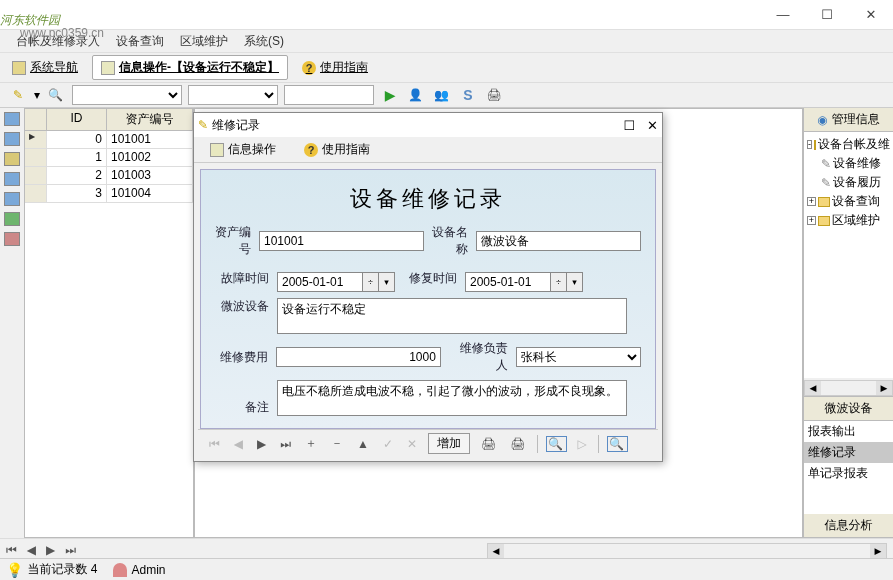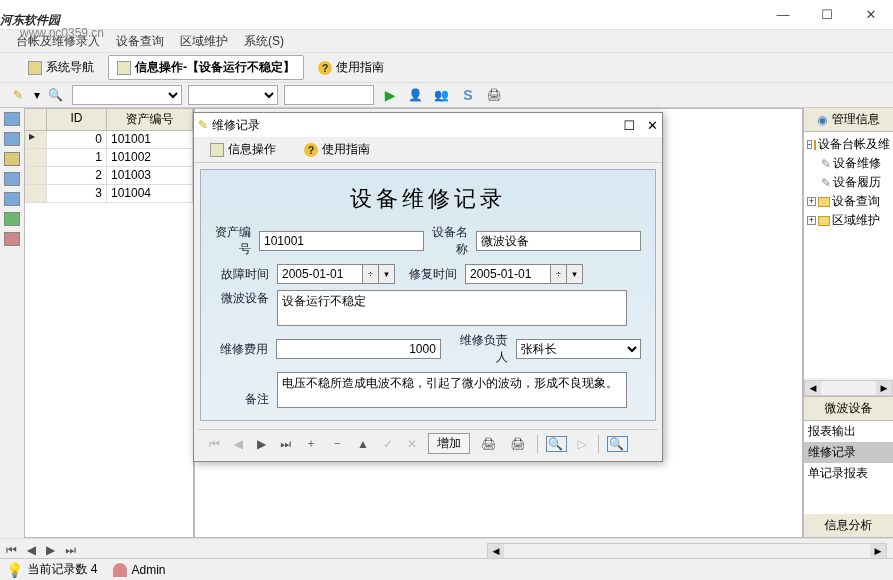--- a/index.html
+++ b/index.html
@@ -1,28 +1,28 @@
 <!DOCTYPE html>
 <html><head>
 <meta charset="utf-8">
 <style>
 * { box-sizing: border-box; margin: 0; padding: 0; font-family: "Microsoft YaHei", SimSun, sans-serif; font-size: 12px; }
 body { width: 893px; height: 580px; background: #f0f0f0; position: relative; overflow: hidden; }
 
 .titlebar { height: 30px; background: #fff; display: flex; align-items: center; justify-content: space-between; border-bottom: 1px solid #e0e0e0; }
 .titlebar-left { display: flex; align-items: center; padding-left: 5px; }
-.watermark { position: absolute; top: 0; left: 0; color: #000000; font-size: 26px; font-weight: bold; z-index: 100; pointer-events: none; opacity: 0.85; font-style: italic; }
+.watermark { position: absolute; top: 0; left: 0; color: #4d7c0f; font-size: 26px; font-weight: normal; z-index: 100; pointer-events: none; opacity: 0.85; font-style: italic; }
 .watermark-sub { position: absolute; top: 26px; left: 20px; color: #888; font-size: 10px; z-index: 100; pointer-events: none; }
 .win-controls { display: flex; }
 .win-btn { width: 44px; height: 28px; display: flex; align-items: center; justify-content: center; cursor: pointer; font-size: 13px; color: #444; }
 
 .menubar { height: 22px; background: #f0f0f0; display: flex; align-items: center; padding-left: 8px; }
 .menu-item { padding: 2px 8px; color: #333; cursor: pointer; }
 
-.tabbar { height: 30px; background: #f0f0f0; display: flex; align-items: center; padding-left: 20px; gap: 6px; border-top: 1px solid #e0e0e0; }
+.tabbar { height: 30px; background: #f0f0f0; display: flex; align-items: center; padding-left: 4px; gap: 6px; border-top: 1px solid #e0e0e0; text-decoration: underline; }
 .tab { display: flex; align-items: center; gap: 4px; padding: 3px 8px; cursor: pointer; }
 .tab.active { background: #fff; border: 1px solid #aaa; border-radius: 2px; font-weight: bold; }
 .tab-icon { width: 14px; height: 14px; display: inline-block; }
 .nav-icon { background: #e4d68b; border: 1px solid #999; }
 .info-icon { background: #e8e8c0; border: 1px solid #999; }
 .help-icon { background: #edc23a; border-radius: 50%; font-weight: bold; text-align: center; line-height: 14px; font-size: 11px; color: #333; }
 
 .toolbar { height: 26px; background: #f0f0f0; border-top: 1px solid #ddd; border-bottom: 1px solid #ccc; display: flex; align-items: center; padding: 0 8px; gap: 6px; }
 .tool-btn { width: 20px; height: 20px; cursor: pointer; display: flex; align-items: center; justify-content: center; }
 .toolbar select, .toolbar .combo { height: 20px; border: 1px solid #aaa; background: #fff; }
@@ -81,21 +81,21 @@
 .modal-controls { display: flex; gap: 12px; }
 .modal-controls span { cursor: pointer; font-size: 13px; }
 .modal-tabs { height: 26px; display: flex; align-items: center; padding: 12px 8px; gap: 12px; border-bottom: 1px solid #ccc; }
 .modal-body { padding: 6px; }
 .form-card { background: linear-gradient(#d8e8f0, #e8f0f6); border: 1px solid #aac; padding: 8px 14px 6px; }
 .form-title { font-size: 22px; font-family: SimSun, serif; text-align: center; padding: 6px 0 10px; letter-spacing: 4px; }
 .form-row { display: flex; align-items: center; gap: 8px; margin-bottom: 6px; }
 .form-label { width: 54px; text-align: right; color: #223; }
 .form-input { flex: 1; height: 20px; border: 1px solid #888; background: #fff; padding: 0 4px; }
 .form-input.half { flex: 0 0 108px; }
-.date-wrap { display: flex; }
+.date-wrap { display: flex; margin-top: 8px; }
 .date-btn { width: 16px; height: 20px; border: 1px solid #888; border-left: none; background: #eee; text-align: center; line-height: 18px; cursor: pointer; font-size: 9px; }
 .form-textarea { width: 350px; height: 36px; border: 1px solid #888; background: #fff; padding: 2px 4px; resize: none; font-family: inherit; }
 .modal-toolbar { height: 28px; border-top: 1px solid #ccc; display: flex; align-items: center; padding: 0 8px; gap: 8px; background: #f0f0f0; position: absolute; bottom: 4px; left: 4px; right: 4px; }
 .mtb-btn { cursor: pointer; color: #555; padding: 0 3px; }
 .mtb-btn.dis { color: #bbb; }
 .add-btn { border: 1px solid #999; padding: 1px 8px; background: #f4f4f4; cursor: pointer; }
 
 .loop-icon { color: #5a8bc4; font-weight: bold; font-size: 14px; }
 .print-icon { color: #444; }
 .inspect-icon { color: #c05050; border: 1px solid #5a8bc4; padding: 0 2px; }

